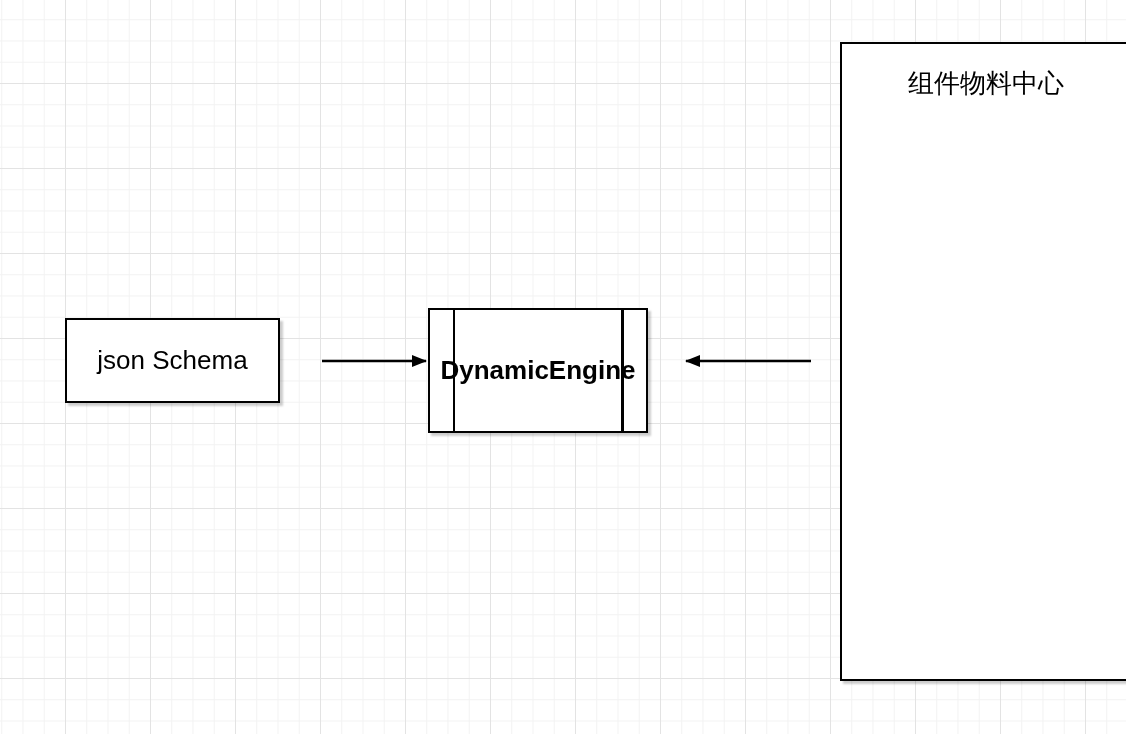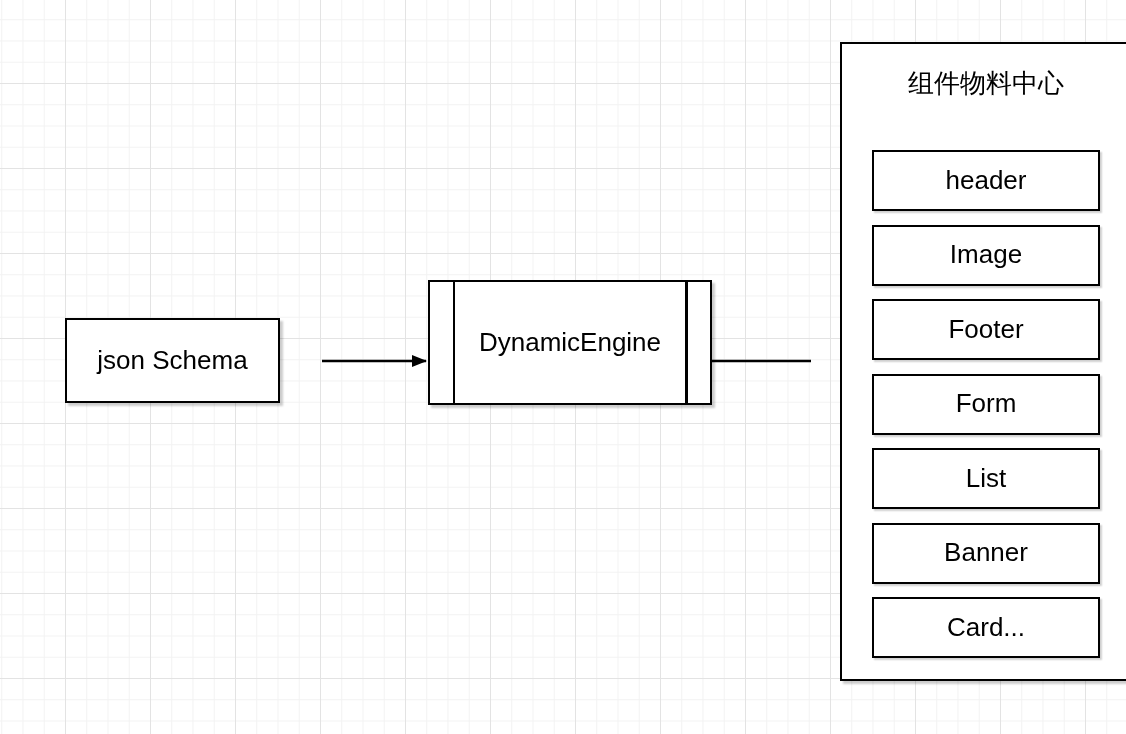--- a/index.html
+++ b/index.html
@@ -36,21 +36,21 @@
     position:absolute;
     background:var(--fill);
     border:2.5px solid var(--stroke);
     box-shadow:2.5px 2.5px 2px rgba(0,0,0,0.2);
     display:flex;align-items:center;justify-content:center;
     font-size:26px;line-height:1.2;
     text-align:center;
     white-space:nowrap;
   }
   .node-json-schema{left:65px;top:318px;width:215px;height:85px;}
-  .node-dynamic-engine{left:428px;top:280px;width:284px;height:125px;}
+  .node-dynamic-engine{left:428px;top:308px;width:220px;height:125px;font-weight:bold;}
   .process-bar{
     position:absolute;top:0;bottom:0;width:2.5px;
     background:var(--stroke);
   }
   .process-bar.left{left:22.5px;}
   .process-bar.right{right:22.5px;}
   .container-node{
     left:840px;top:42px;width:292px;height:639px;
     display:block;
   }
@@ -92,24 +92,15 @@
   </div>
 
   <div class="node node-dynamic-engine">
     <span class="process-bar left"></span>
     <span class="process-bar right"></span>
     <span>DynamicEngine</span>
   </div>
 
   <div class="node container-node">
     <div class="container-title">组件物料中心</div>
-    <div class="item-list">
-      <div class="item">header</div>
-      <div class="item">Image</div>
-      <div class="item">Footer</div>
-      <div class="item">Form</div>
-      <div class="item">List</div>
-      <div class="item">Banner</div>
-      <div class="item">Card...</div>
-    </div>
   </div>
 
 </div>
 
 </body></html>

